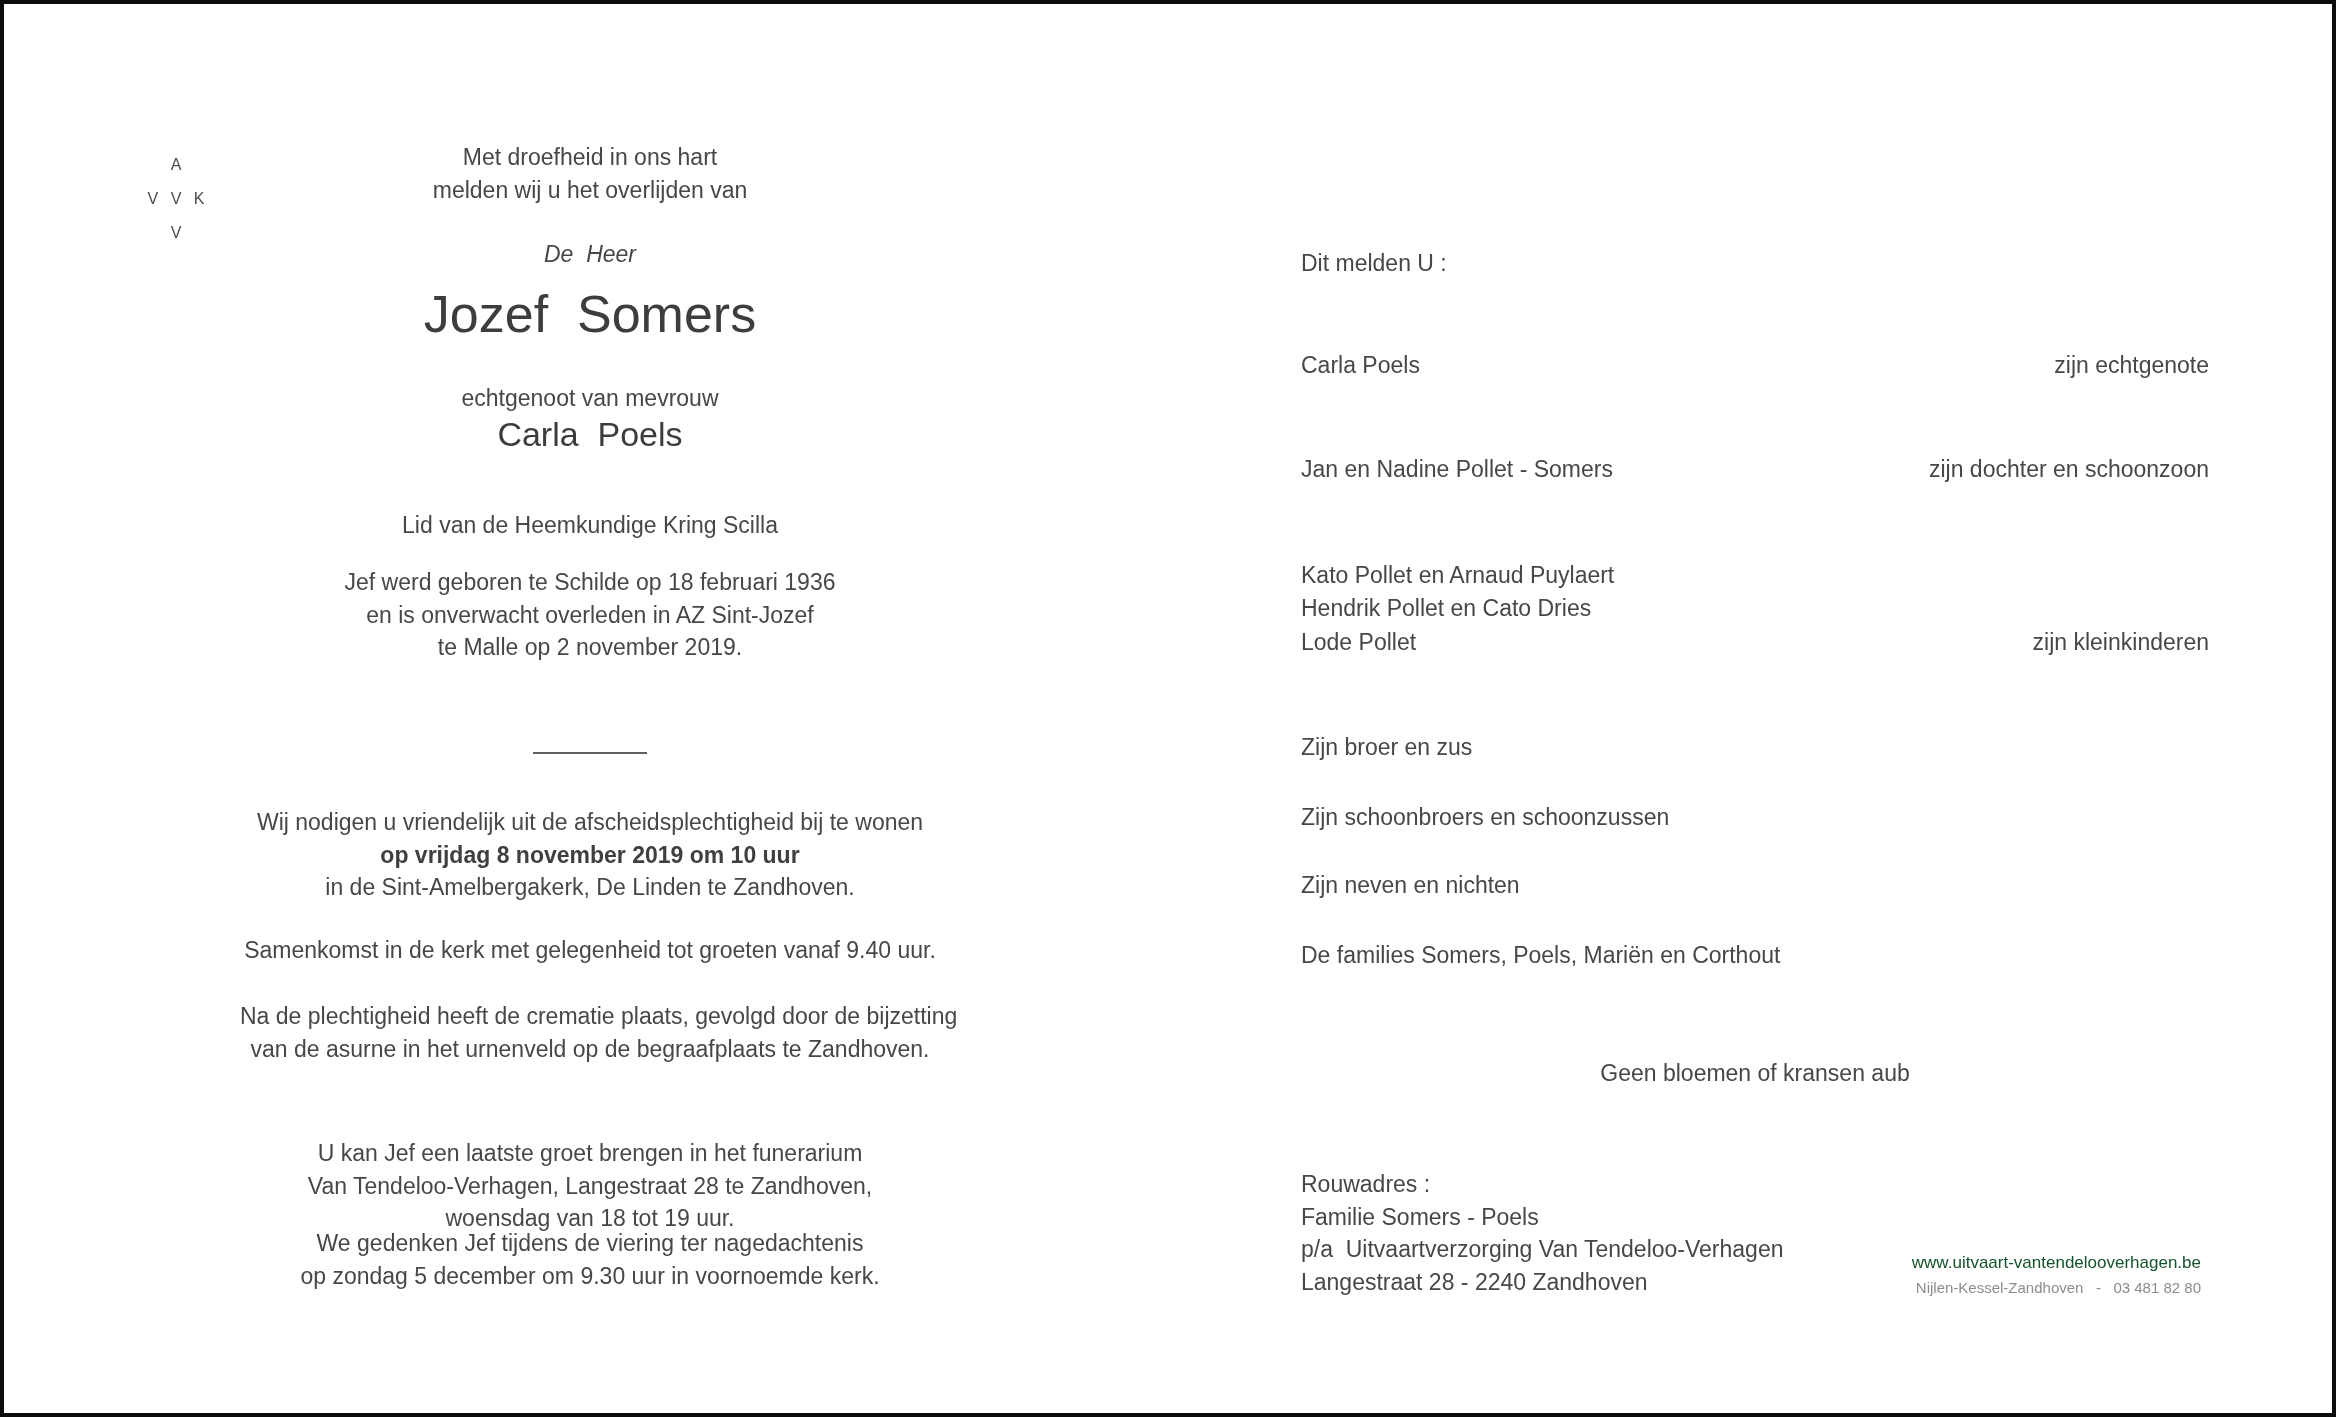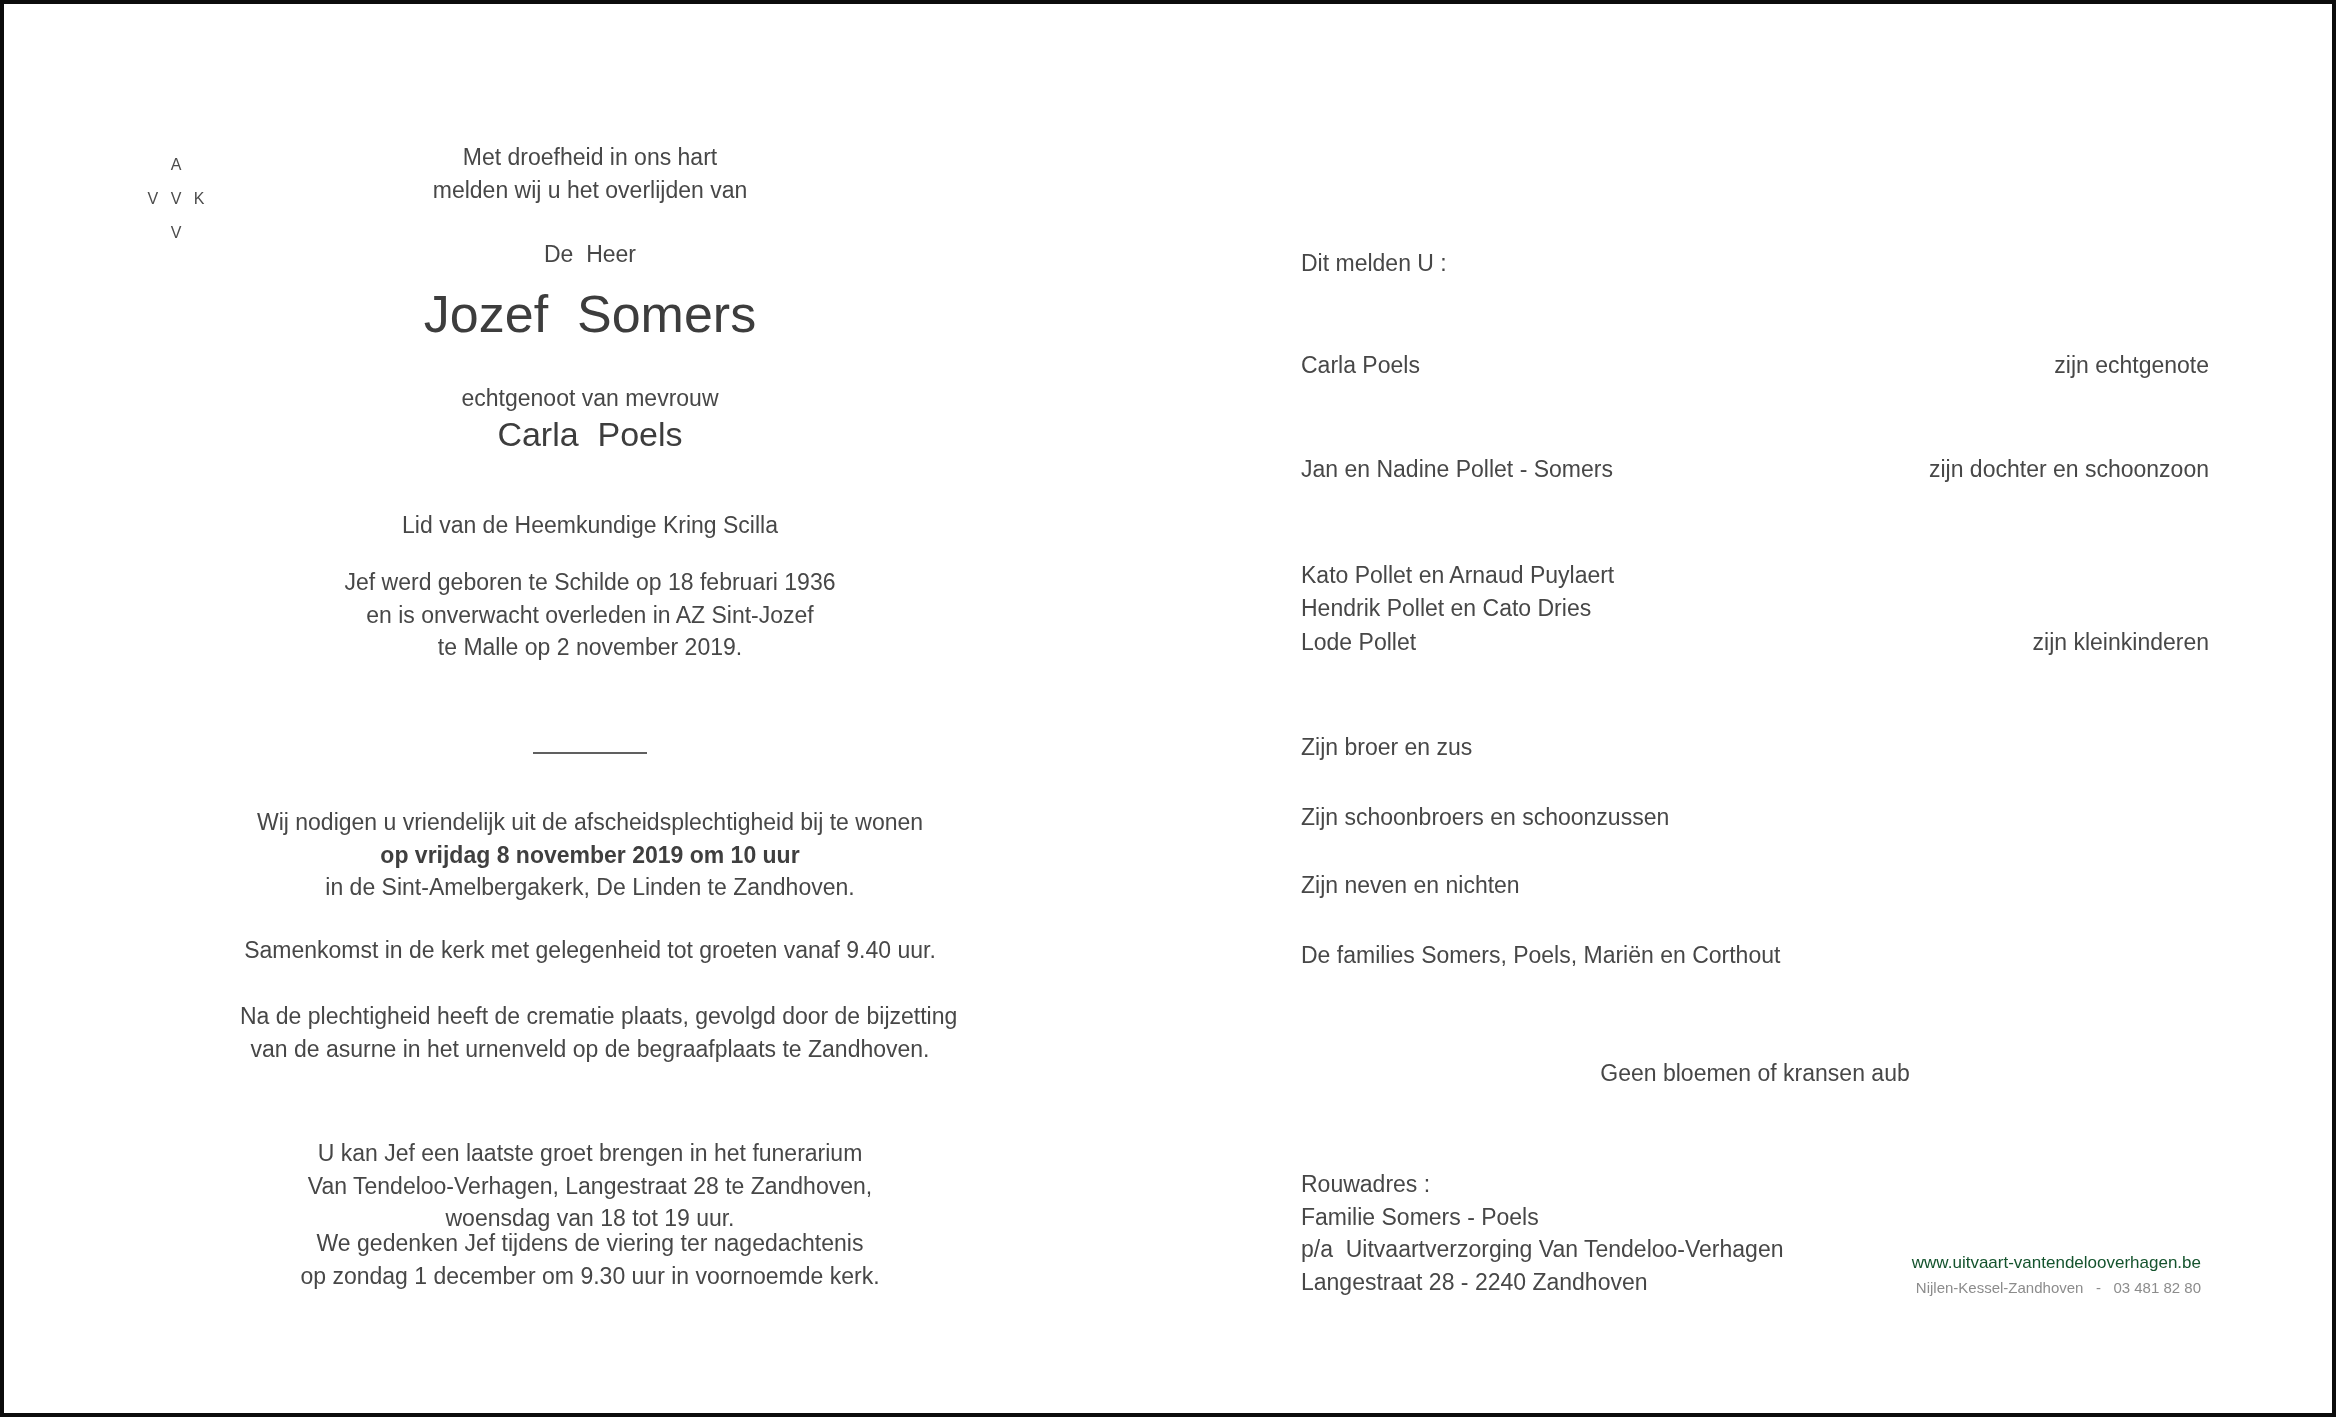--- a/index.html
+++ b/index.html
@@ -40,21 +40,21 @@
     <div class="t">A</div>
     <div class="t">V V K</div>
     <div class="t">V</div>
   </div>
 
   <div class="lc abs" style="top:137px;">
     <div class="t body-line">Met droefheid in ons hart</div>
     <div class="t body-line">melden wij u het overlijden van</div>
   </div>
 
-  <div class="lc abs" style="top:234px;">
+  <div class="lc abs" style="top:234px;font-style:italic;">
     <div class="t title-line">De  Heer</div>
   </div>
 
   <div class="lc abs" style="top:284px;">
     <div class="t deceased">Jozef  Somers</div>
   </div>
 
   <div class="lc abs" style="top:378px;">
     <div class="t body-line">echtgenoot van mevrouw</div>
   </div>
@@ -91,21 +91,21 @@
   </div>
 
   <div class="lc abs" style="top:1133px;">
     <div class="t body-line">U kan Jef een laatste groet brengen in het funerarium</div>
     <div class="t body-line">Van Tendeloo-Verhagen, Langestraat 28 te Zandhoven,</div>
     <div class="t body-line">woensdag van 18 tot 19 uur.</div>
   </div>
 
   <div class="lc abs" style="top:1223px;">
     <div class="t body-line">We gedenken Jef tijdens de viering ter nagedachtenis</div>
-    <div class="t body-line">op zondag 1 december om 9.30 uur in voornoemde kerk.</div>
+    <div class="t body-line">op zondag 5 december om 9.30 uur in voornoemde kerk.</div>
   </div>
 
   <div class="rc abs" style="top:243px;">
     <div class="t body-line">Dit melden U :</div>
   </div>
 
   <div class="rc rrow" style="top:345px;">
     <span class="t">Carla Poels</span>
     <span class="t">zijn echtgenote</span>
   </div>

